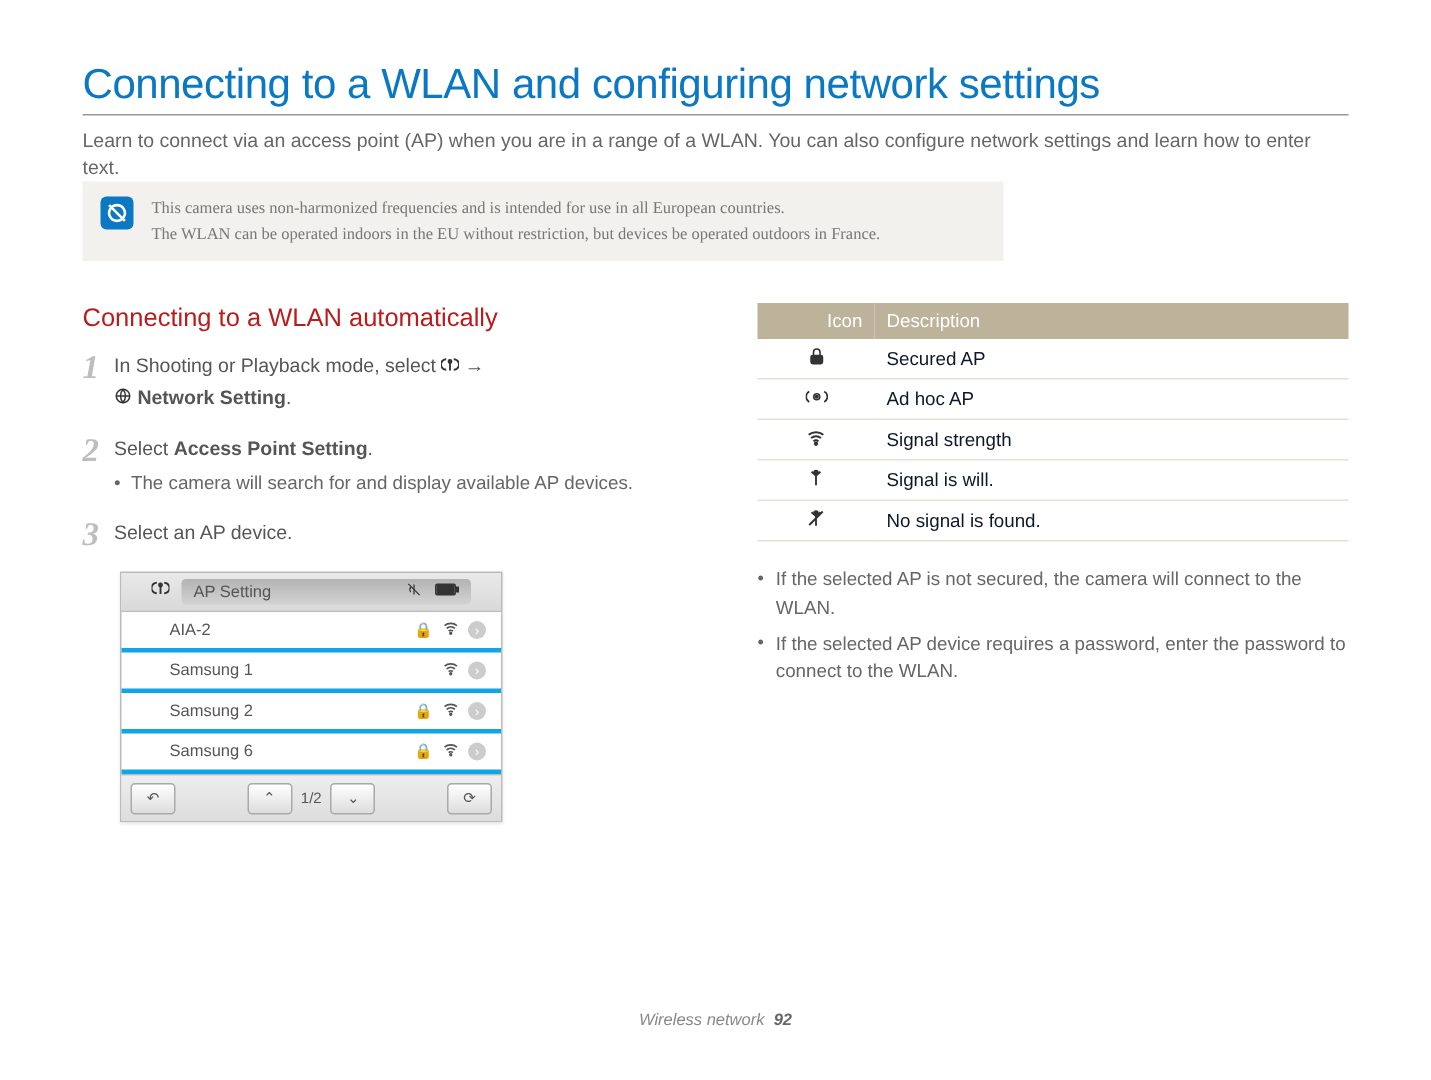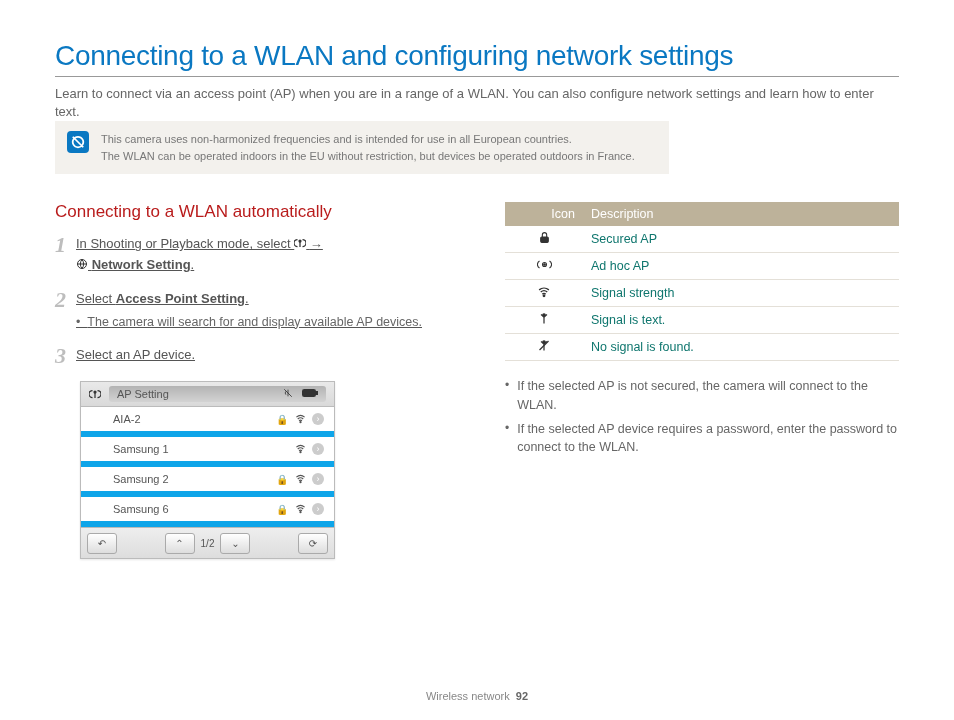--- a/index.html
+++ b/index.html
@@ -49,20 +49,21 @@
     align-items: center;
     justify-content: center;
     color: #fff;
     font-weight: bold;
     flex-shrink: 0;
   }
   .note-text {
     font-size: 11px;
     color: #777;
     line-height: 1.5;
+    font-family: Liberation Serif, serif;
   }
   .columns {
     display: flex;
     gap: 50px;
   }
   .col-left { width: 400px; }
   .col-right { flex: 1; }
   h2 {
     color: #b91c1c;
     font-size: 17px;
@@ -75,59 +76,59 @@
     margin-bottom: 14px;
   }
   .step-num {
     font-size: 22px;
     font-style: italic;
     color: #bdbdbd;
     font-family: Georgia, serif;
     font-weight: bold;
     line-height: 1;
   }
-  .step-body { flex: 1; font-size: 13px; color: #555; line-height: 1.5; text-decoration: underline; }
+  .step-body { flex: 1; font-size: 13px; color: #555; line-height: 1.5; }
   .step-body .sub { font-size: 12.5px; color: #666; margin-top: 4px; }
 
   
   .apbox {
     border: 1px solid #bbb;
     width: 253px;
     margin-left: 25px;
     font-size: 11px;
     color: #555;
     background: #fff;
     box-shadow: 0 1px 2px rgba(0,0,0,0.1);
   }
   .ap-head {
     background: linear-gradient(#e9e9e9,#d9d9d9);
-    padding: 4px 8px;
-    display: flex;
-    align-items: flex-end;
+    padding: 4px 20px;
+    display: flex;
+    align-items: flex-start;
     gap: 8px;
     border-bottom: 1px solid #bbb;
   }
   .ap-label {
     background: linear-gradient(#b3b3b3,#d3d3d3);
     color: #555;
     font-size: 11px;
     padding: 2px 8px;
     border-radius: 3px;
     flex: 1;
     display: flex;
     justify-content: space-between;
     align-items: center;
   }
   .ap-row {
     display: flex;
     justify-content: space-between;
     align-items: center;
     height: 24px;
     padding: 0 10px 0 32px;
-    border-bottom: 6px solid #0ea5e9;
+    border-bottom: 3px solid #0ea5e9;
   }
   .ap-row:last-of-type { border-bottom: none; }
   .ap-icons { display: flex; gap: 6px; align-items: center; font-size: 10px; }
   .ap-icons .go {
     width: 12px; height: 12px; border-radius: 50%;
     background: #ccc; display: inline-flex;
     align-items: center; justify-content: center;
     color: #fff; font-size: 9px;
   }
   .ap-foot {
@@ -161,35 +162,36 @@
     background: #bdb29a;
     color: #fff;
     padding: 5px 8px;
     text-align: left;
     font-weight: normal;
   }
   table.icon-desc th:first-child { width: 62px; text-align: right; }
   table.icon-desc td {
     border-bottom: 1px solid #e4e0d8;
     padding: 5px 8px;
-    color: #0f766e;
+    color: #0f172a;
   }
   table.icon-desc td.iconcell { text-align: center; }
 
   .bullets { margin-top: 16px; }
   .bullets .b { display: flex; gap: 8px; font-size: 12.5px; color: #666; line-height: 1.45; margin-bottom: 6px; }
   .bullets .dot { font-size: 12px; color: #666; }
 
   .footer {
     position: absolute;
-    bottom: 18px;
+    bottom: 34px;
     left: 0; right: 0;
     text-align: center;
     font-size: 11px;
     color: #888;
+    font-style: italic;
   }
   .footer .pg { font-weight: bold; color: #666; }
 
   
   .svgicon { display: inline-block; vertical-align: middle; }
 </style>
 </head>
 <body>
 
 <h1>Connecting to a WLAN and configuring network settings</h1>
@@ -362,21 +364,21 @@
         <td>Signal strength</td>
       </tr>
       <tr>
         <td class="iconcell">
           <svg width="12" height="13" viewBox="0 0 24 24" stroke="#333" stroke-width="2.5" fill="none">
                 <path d="M12 6 v16"></path>
                 <circle cx="12" cy="5" r="2.5" fill="#333"></circle>
                 <path d="M6 4 l6 5 l6 -5"></path>
               </svg>
         </td>
-        <td>Signal is text.</td>
+        <td>Signal is will.</td>
       </tr>
       <tr>
         <td class="iconcell">
           <svg width="12" height="13" viewBox="0 0 24 24" stroke="#333" stroke-width="2.5" fill="none">
                 <path d="M12 6 v16"></path>
                 <circle cx="12" cy="5" r="2.5" fill="#333"></circle>
                 <path d="M6 4 l6 5 l6 -5"></path>
                 <line x1="3" y1="21" x2="21" y2="3"></line>
               </svg>
         </td>

